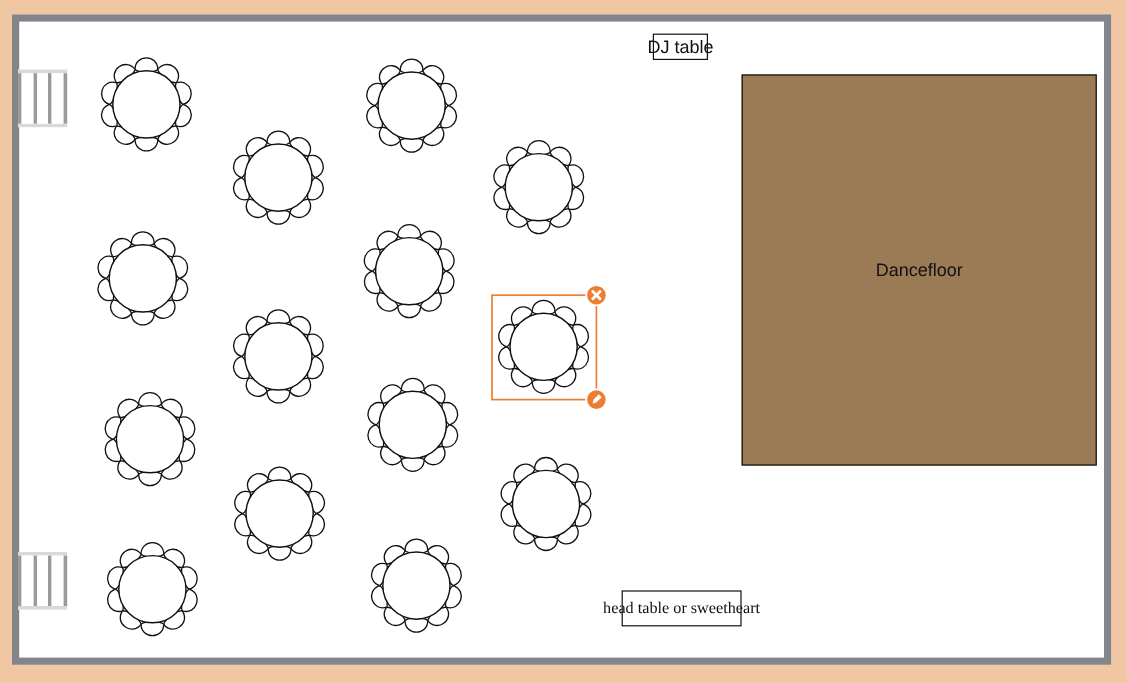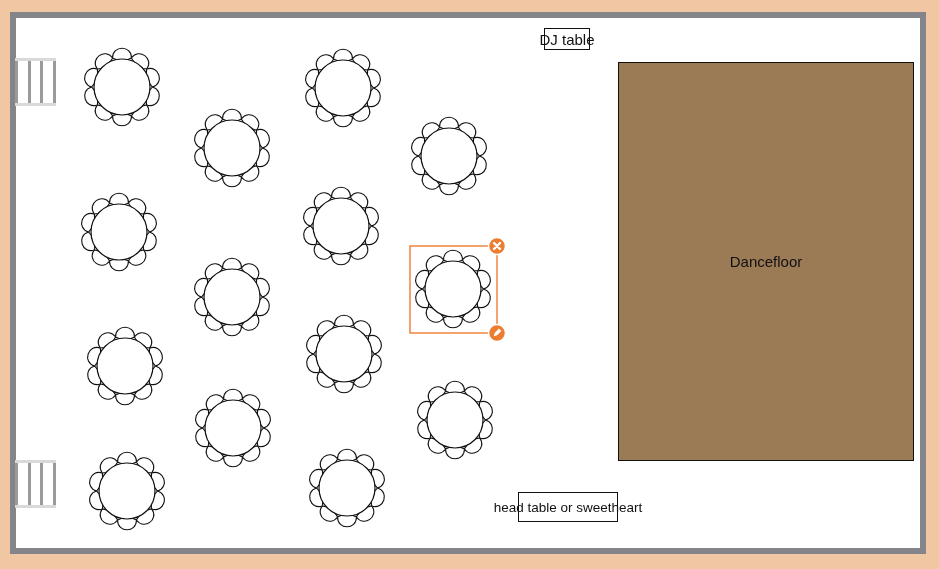--- a/index.html
+++ b/index.html
@@ -5,30 +5,30 @@
   html,body{margin:0;padding:0;}
   body{font-family:"Liberation Sans", sans-serif; background:#f0c7a2; width:939px; height:569px; overflow:hidden;}
   .canvas{position:relative; width:939px; height:569px; background:#f0c7a2;}
   .room{position:absolute; left:10px; top:12px; width:916px; height:542px;
         background:#ffffff; border:6px solid #84858a; box-sizing:border-box;}
   .door{position:absolute; width:41px; height:48px; background:#ffffff;
         border-top:3px solid #d9d9d9; border-bottom:3px solid #d9d9d9;
         box-sizing:border-box; display:flex; z-index:3;}
   .door .bar{width:3px; background:#9a9a9a;}
   .door .pane{flex:1; background:#ffffff;}
-  .dancefloor{position:absolute; left:618px; top:62px; width:296px; height:399px;
+  .dancefloor{position:absolute; left:618px; top:62px; width:296px; height:326px;
         background:#9b7a56; border:1px solid #111111; box-sizing:border-box;
         display:flex; align-items:center; justify-content:center; z-index:2;}
   .dancefloor span{font-size:15px; color:#111111;}
   .label-box{position:absolute; border:1px solid #111111; box-sizing:border-box;
         display:flex; align-items:center; justify-content:center; z-index:4; background:transparent;}
   .label-box span{white-space:nowrap; color:#111111;}
   .dj-box{left:544px; top:28px; width:46px; height:22px;}
   .dj-box span{font-size:15px;}
-  .head-box{left:518px; top:492px; width:100px; height:30px;}
+  .head-box{left:518px; top:492px; width:100px; height:30px;font-family:Liberation Serif, serif;}
   .head-box span{font-size:13.5px;}
   #tables-layer{position:absolute; left:0; top:0; z-index:5;}
   .chair{fill:#ffffff; stroke:#111111; stroke-width:1.1;}
   .table-top{fill:#ffffff; stroke:#111111; stroke-width:1.2;}
 </style>
 </head>
 <body>
 
 <div class="canvas">
 

